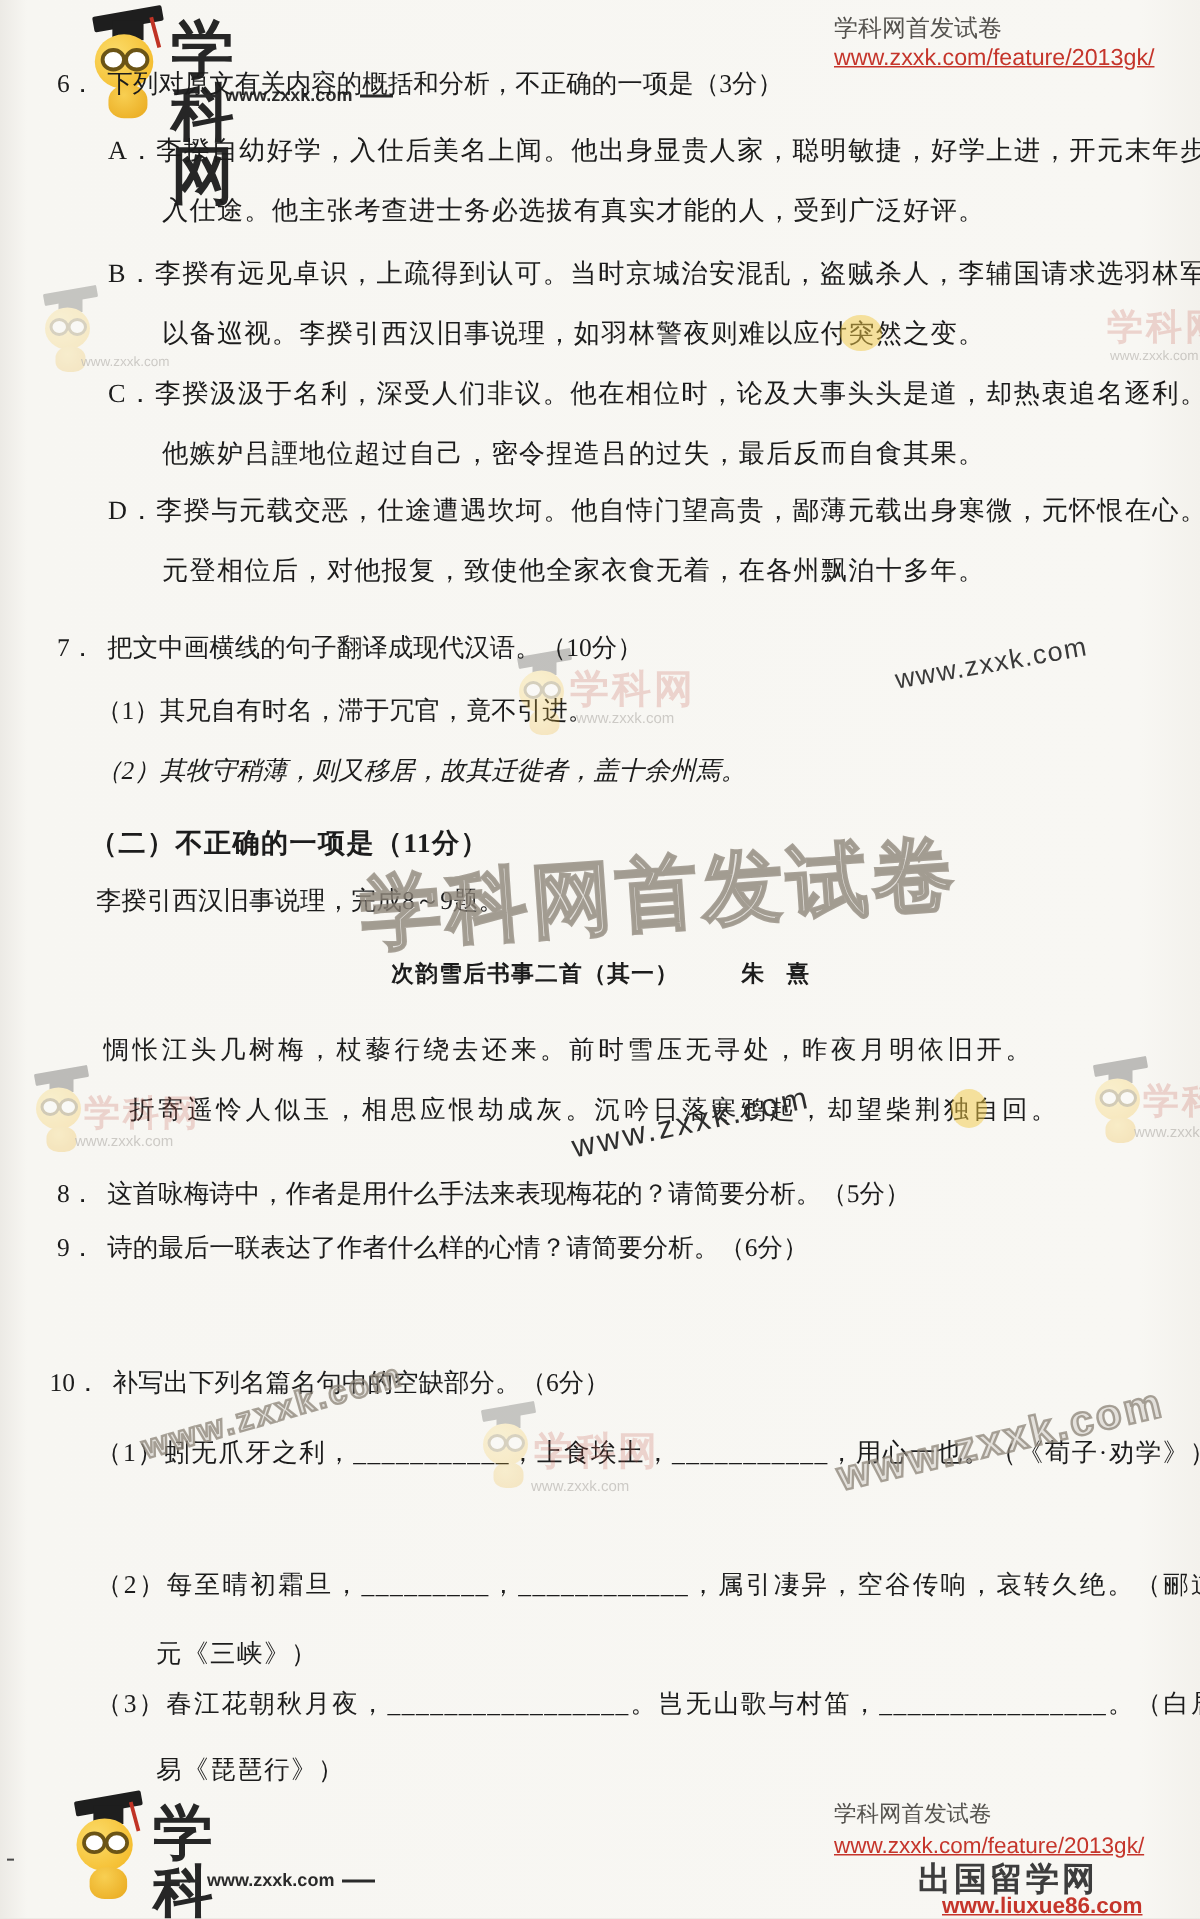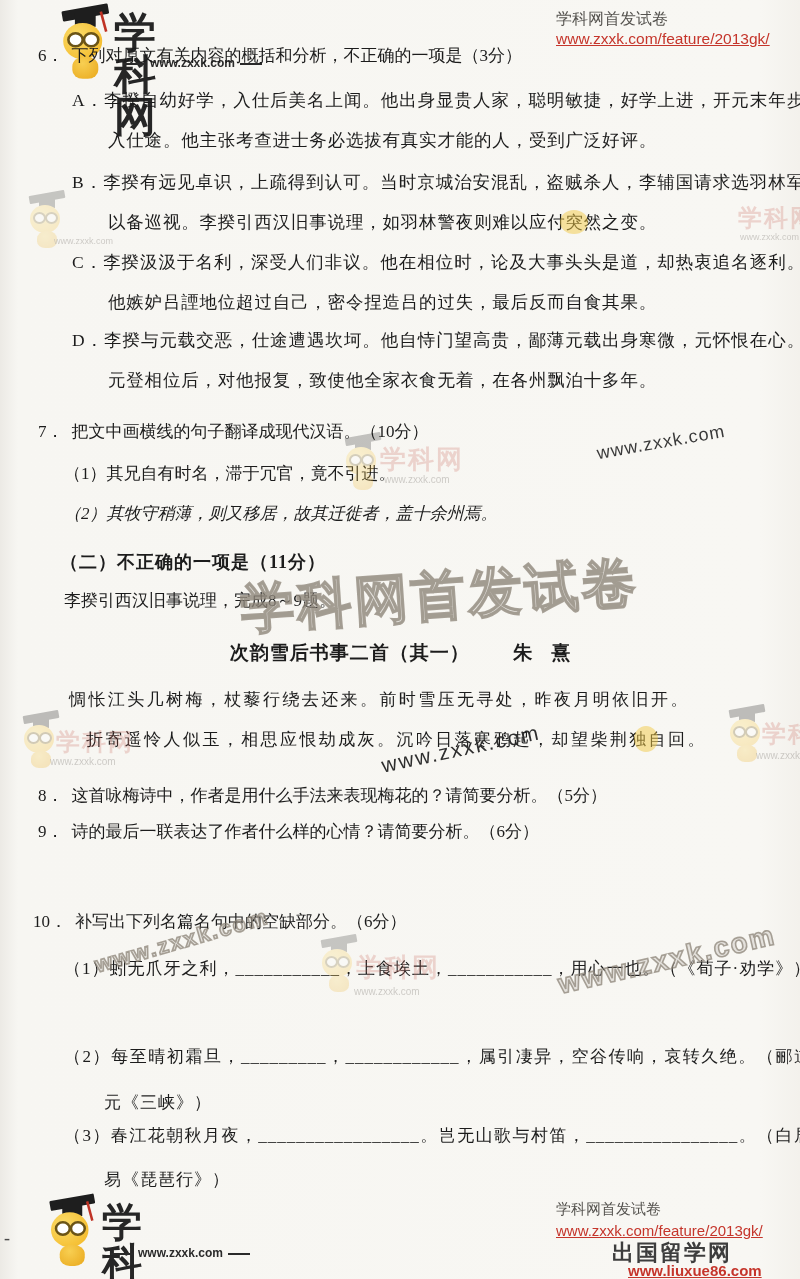--- a/index.html
+++ b/index.html
@@ -95,21 +95,21 @@
     <div class="ghost-url abs" style="left:42px;top:44px;font-size:10px;">www.zxxk.com</div>
   </div>
 
   <div class="abs wm-rot" style="left:596px;top:432px;transform:rotate(-10deg);font-family:'Liberation Sans',sans-serif;font-size:18px;letter-spacing:1px;color:#3a3a3a;">www.zxxk.com</div>
 
   <div class="abs sec-title" style="left:60px;top:550px;">（二）不正确的一项是（11分）</div>
   <div class="abs stem" style="left:64px;top:589px;">李揆引西汉旧事说理，完成8～9题。</div>
 
   <div class="abs wm-outline wm-rot" style="left:240px;top:560px;font-size:54px;letter-spacing:3px;transform:rotate(-4deg);">学科网首发试卷</div>
 
-  <div class="abs" style="left:0;top:640px;width:800px;text-align:center;font-size:19px;">
+  <div class="abs" style="left:0;top:640px;width:800px;text-align:center;font-size:15px;">
     <span style="font-weight:bold;letter-spacing:1px;">次韵雪后书事二首（其一）</span>
     <span style="display:inline-block;width:34px;"></span>
     <span style="font-weight:bold;">朱　熹</span>
   </div>
   <div class="abs poem-line" style="left:69px;top:688px;">惆怅江头几树梅，杖藜行绕去还来。前时雪压无寻处，昨夜月明依旧开。</div>
   <div class="abs poem-line" style="left:86px;top:728px;">折寄遥怜人似玉，相思应恨劫成灰。沉吟日落寒鸦起，却望柴荆独自回。</div>
   <div class="blob" style="left:634px;top:726px;width:24px;height:26px;"></div>
 
   <div class="abs wm-rot" style="left:380px;top:737px;transform:rotate(-12deg);font-family:'Liberation Sans',sans-serif;font-size:21px;letter-spacing:2px;color:#2e2e2e;">www.zxxk.com</div>
 

